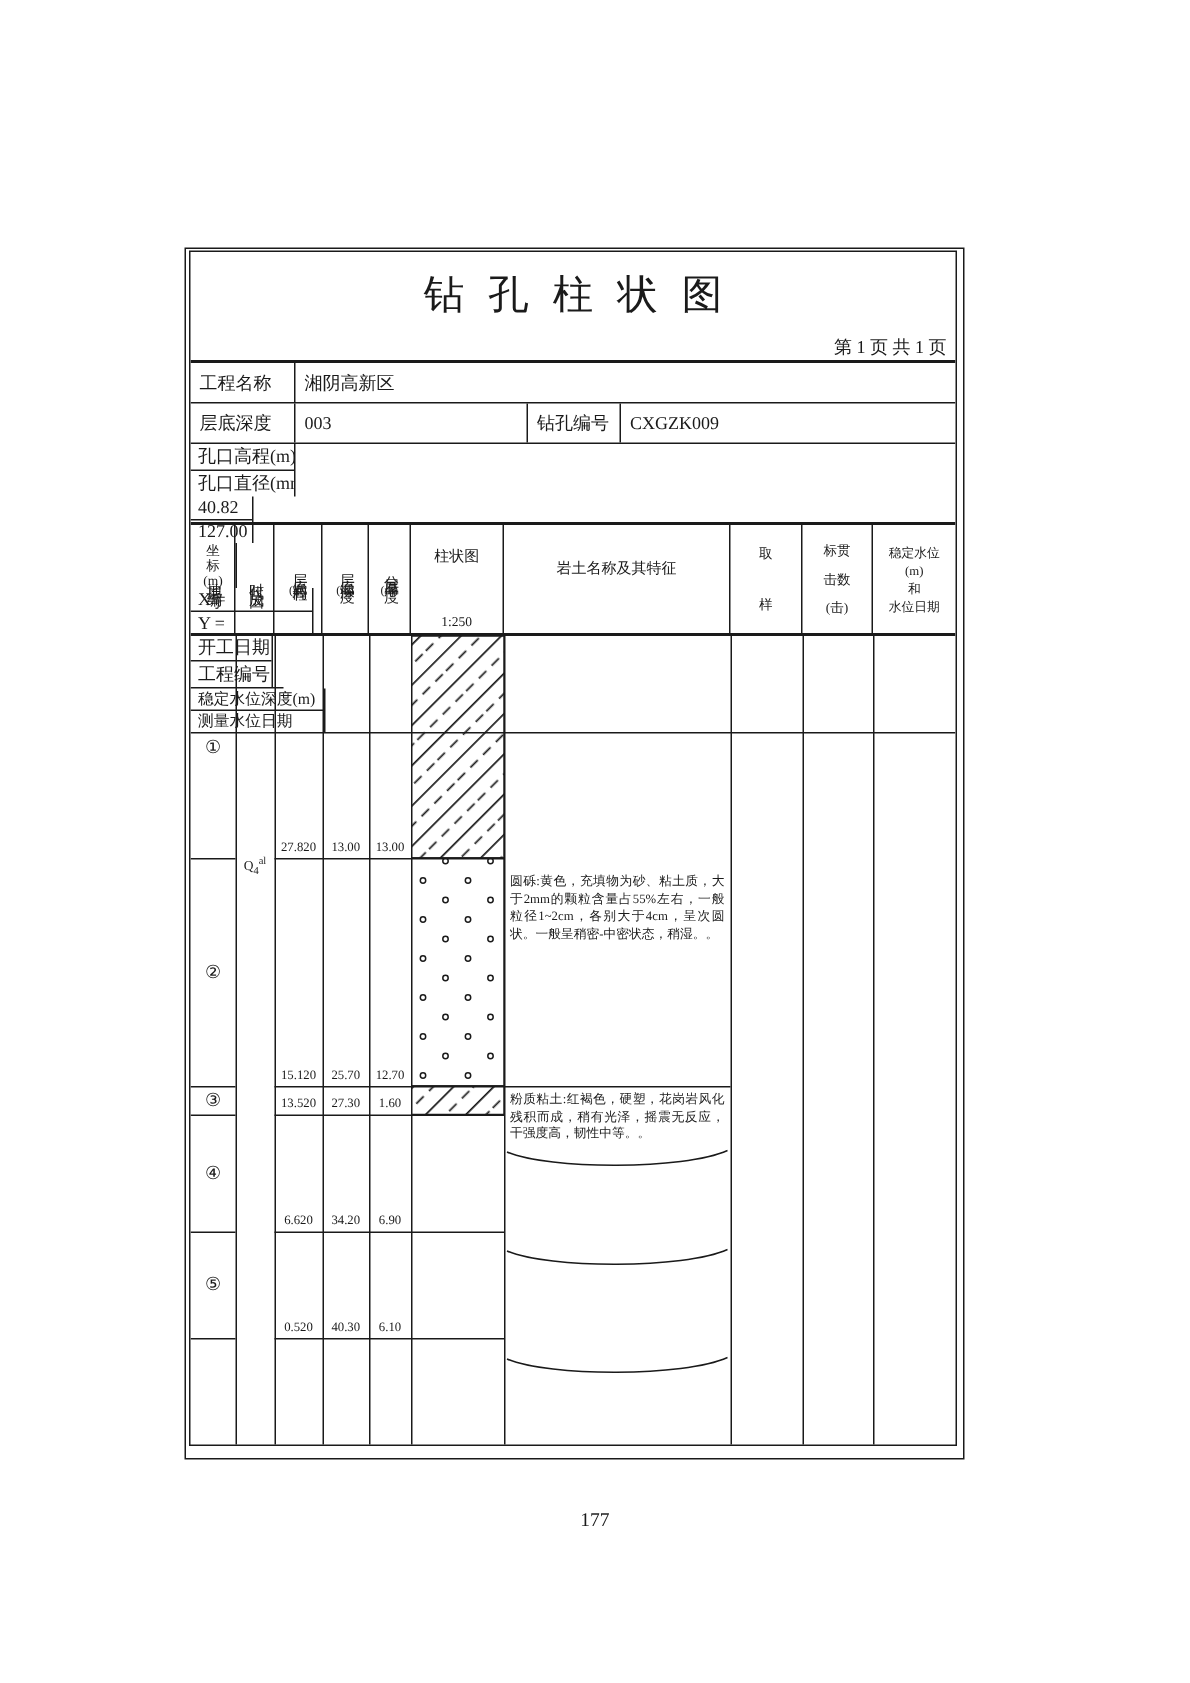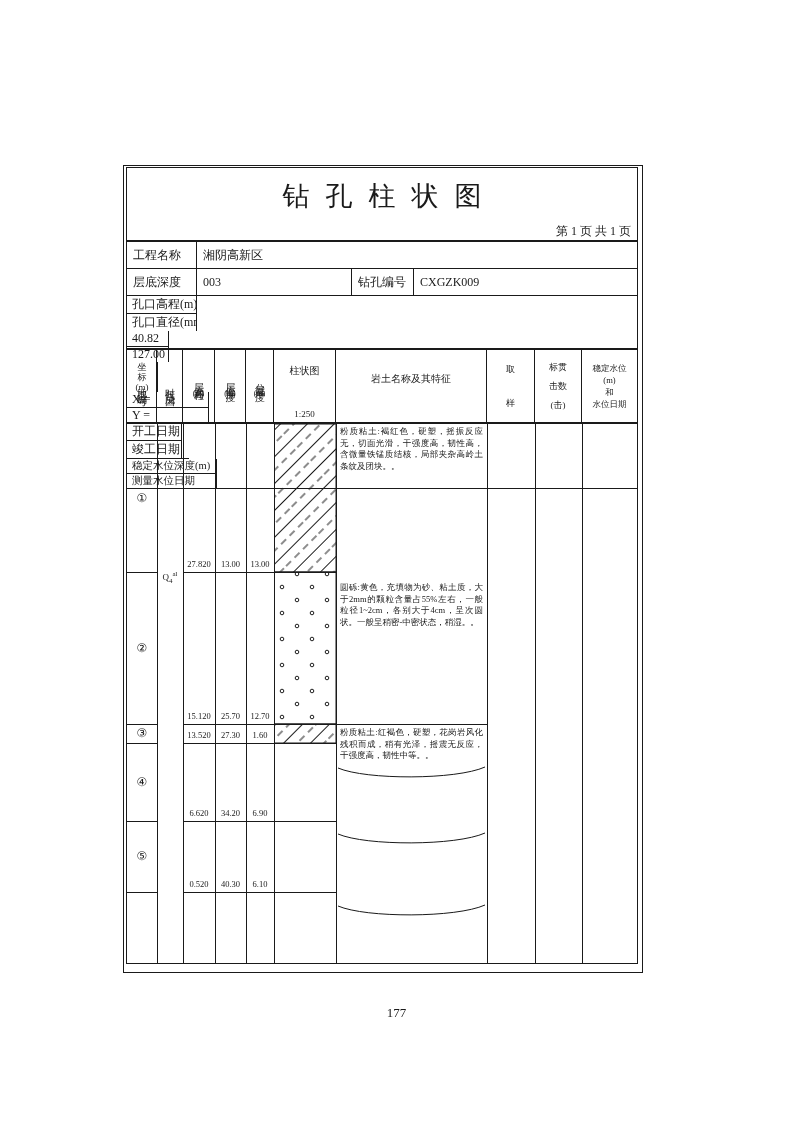--- a/index.html
+++ b/index.html
@@ -83,21 +83,21 @@
         </div>
         <div class="coordcell" style="width:31px">坐
 标
 (m)</div>
         <div class="stack" style="width:82px">
           <div class="s top">X =</div>
           <div class="s">Y =</div>
         </div>
         <div class="stack" style="width:55px">
           <div class="s top">开工日期</div>
-          <div class="s">竣工日期</div>
+          <div class="s">工程编号</div>
         </div>
         <div class="stack" style="width:62px">
           <div class="s top"></div>
           <div class="s"></div>
         </div>
         <div class="stack" style="width:90px">
           <div class="s top" style="font-size:10.5px">稳定水位深度(m)</div>
           <div class="s" style="font-size:10.5px">测量水位日期</div>
         </div>
         <div class="stack" style="flex:1;border-right:none">
@@ -212,21 +212,20 @@
             <pattern id="gravelDots" patternUnits="userSpaceOnUse" width="30" height="26">
               <circle cx="8" cy="7" r="1.8" fill="none" stroke="#1a1a1a" stroke-width="1"></circle>
               <circle cx="23" cy="20" r="1.8" fill="none" stroke="#1a1a1a" stroke-width="1"></circle>
             </pattern>
           </defs>
           <rect x="0" y="0" width="62" height="148" fill="url(#clayHatch)" stroke="#1a1a1a" stroke-width="1"></rect>
           <rect x="0" y="148" width="62" height="152" fill="url(#gravelDots)" stroke="#1a1a1a" stroke-width="1"></rect>
           <rect x="0" y="300" width="62" height="19" fill="url(#clayHatch)" stroke="#1a1a1a" stroke-width="1"></rect>
         </svg>
 
-        <div class="desc" style="top:2px">粉质粘土:褐红色，硬塑，摇振反应无，切面光滑，干强度高，韧性高，含微量铁锰质结核，局部夹杂高岭土条纹及团块。。</div>
         <div class="desc" style="top:158px">圆砾:黄色，充填物为砂、粘土质，大于2mm的颗粒含量占55%左右，一般粒径1~2cm，各别大于4cm，呈次圆状。一般呈稍密-中密状态，稍湿。。</div>
         <div class="desc" style="top:303px">粉质粘土:红褐色，硬塑，花岗岩风化残积而成，稍有光泽，摇震无反应，干强度高，韧性中等。。</div>
 
         <svg width="151" height="541" style="position:absolute;left:209px;top:0;pointer-events:none">
           <path d="M2,344 C30,356 120,356 149,343" fill="none" stroke="#1a1a1a" stroke-width="1"></path>
           <path d="M2,410 C30,422 120,422 149,409" fill="none" stroke="#1a1a1a" stroke-width="1"></path>
           <path d="M2,482 C30,494 120,494 149,481" fill="none" stroke="#1a1a1a" stroke-width="1"></path>
         </svg>
       </div>
 

